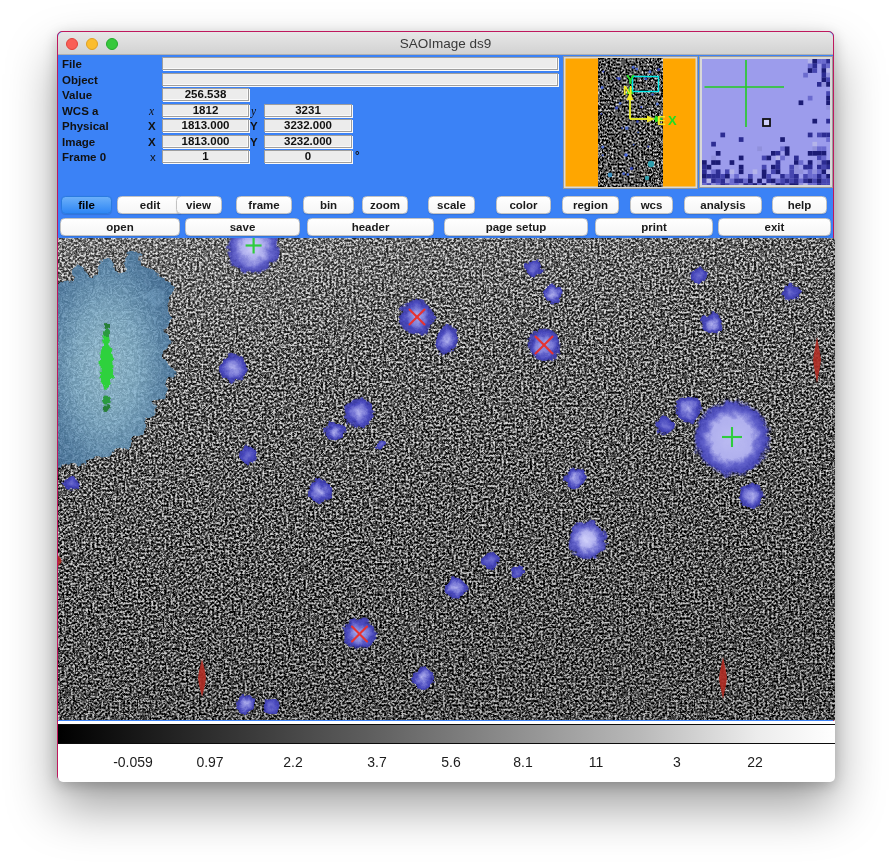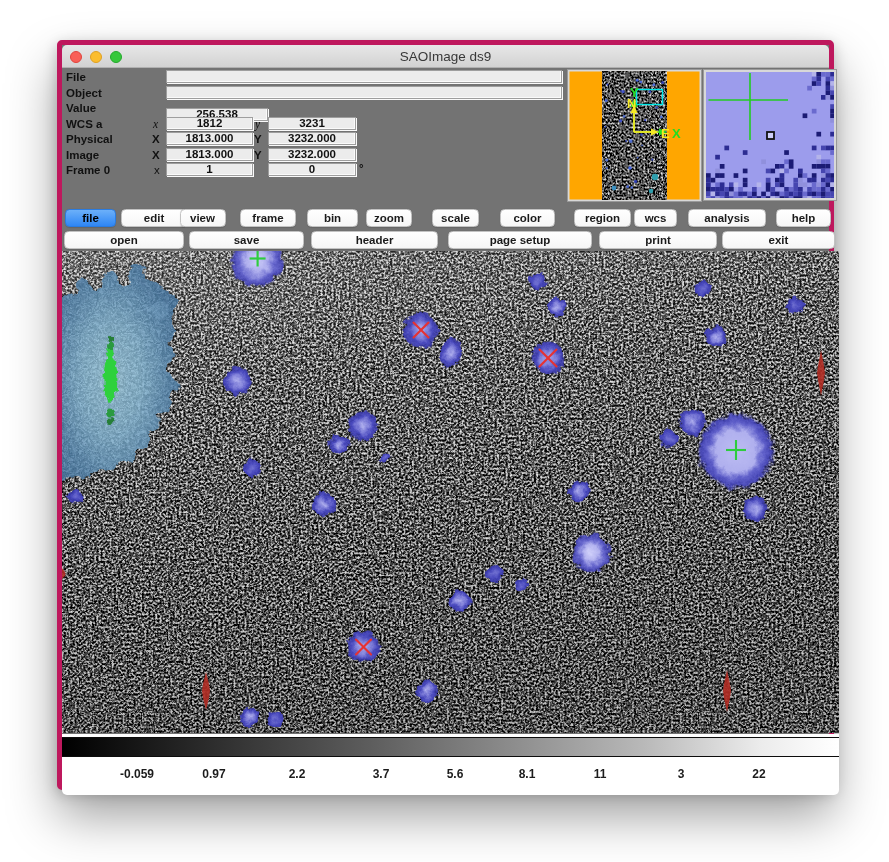--- a/index.html
+++ b/index.html
@@ -1,20 +1,20 @@
 <!DOCTYPE html>
 <html><head>
 <meta charset="utf-8">
 <style>
   html,body{margin:0;padding:0;width:889px;height:862px;background:#fff;overflow:hidden;}
   *{box-sizing:border-box;}
   body{font-family:"Liberation Sans",sans-serif;}
-  #win{position:absolute;left:57px;top:40px;width:777px;height:750px;background:#737373;
+  #win{position:absolute;left:57px;top:31px;width:777px;height:750px;background:#3b82f6;
        border-radius:5px;box-shadow:0 26px 50px rgba(0,0,0,0.38),0 4px 14px rgba(0,0,0,0.22);
-       border:5px solid #be185d;}
+       border:1px solid #be185d;}
   #titlebar{position:absolute;left:0;top:0;width:100%;height:23px;
        background:linear-gradient(#e7e7e7,#d2d2d2);border-radius:5px 5px 0 0;
        border-bottom:1px solid #b0b0b0;}
   .tl{position:absolute;top:5.5px;width:12.5px;height:12.5px;border-radius:50%;}
   #tlr{left:7.5px;background:#f95f57;border:0.5px solid #e0443c;}
   #tly{left:27.5px;background:#fbbd2e;border:0.5px solid #dfa023;}
   #tlg{left:47.5px;background:#37c83c;border:0.5px solid #24a82c;}
   #title{position:absolute;top:0;left:0;width:100%;height:23px;line-height:24px;text-align:center;
        font-size:13.5px;color:#393939;}
   .lab{position:absolute;font-size:11.5px;font-weight:bold;color:#111;height:13px;line-height:13px;}
@@ -24,21 +24,21 @@
   .btn{position:absolute;height:17.5px;background:linear-gradient(#ffffff,#f6f6f6);
        border:1px solid #c3c3c3;border-radius:4.5px;font-size:11.5px;font-weight:bold;color:#1a1a1a;
        text-align:center;line-height:16px;box-shadow:0 0.5px 1px rgba(0,0,0,0.12);}
   #bfile{background:linear-gradient(#6cb0f9,#2e86f5);border-color:#2a7be0;color:#000;}
   #mainimg{position:absolute;left:0;top:206px;width:777px;height:482px;background:#000;}
   #cbarframe{position:absolute;left:0;top:689px;width:777px;height:61px;background:#fff;
        border-radius:0 0 5px 5px;}
   #cbar{position:absolute;left:0;top:692px;width:777px;height:20px;
        background:linear-gradient(to right,#000 0%,#2a2a2a 18%,#5e5e5e 40%,#8a8a8a 57%,#b9b9b9 75%,#ececec 90%,#fff 100%);
        border-top:1.5px solid #0c0c0c;border-bottom:1.5px solid #0c0c0c;}
-  .cnum{position:absolute;top:722px;font-size:12px;color:#1c1c1c;transform:translateX(-50%);font-weight:bold;}
+  .cnum{position:absolute;top:722px;font-size:14px;color:#1c1c1c;transform:translateX(-50%);}
 </style>
 </head>
 <body>
 <div id="win">
   <div id="titlebar">
     <div id="title">SAOImage ds9</div>
     <div class="tl" id="tlr"></div>
       <div class="tl" id="tly"></div>
       <div class="tl" id="tlg"></div>
   </div>
@@ -55,21 +55,21 @@
   <div class="lab" style="left:90px;top:88px;width:10px;">X</div>
   <div class="lab" style="left:90px;top:103.5px;width:10px;">X</div>
   <div class="lab" style="left:92px;top:119px;width:10px;font-weight:normal;">x</div>
   <div class="lab" style="left:193px;top:73px;width:10px;font-weight:normal;font-style:italic;font-family:'Liberation Serif',serif;">y</div>
   <div class="lab" style="left:192px;top:88px;width:10px;">Y</div>
   <div class="lab" style="left:192px;top:103.5px;width:10px;">Y</div>
   <div class="lab" style="left:297px;top:117px;">°</div>
 
   <div class="fld" style="left:104px;top:24.5px;width:396px;"></div>
   <div class="fld" style="left:104px;top:40.5px;width:396px;"></div>
-  <div class="fld" style="left:104px;top:56px;width:102px;margin-top:7px;">256.538</div>
+  <div class="fld" style="left:104px;top:56px;width:87px;">256.538</div>
   <div class="fld" style="left:104px;top:71.5px;width:87px;">1812</div>
   <div class="fld" style="left:104px;top:87px;width:87px;">1813.000</div>
   <div class="fld" style="left:104px;top:102.5px;width:87px;">1813.000</div>
   <div class="fld" style="left:104px;top:118px;width:87px;">1</div>
   <div class="fld" style="left:206px;top:71.5px;width:88px;">3231</div>
   <div class="fld" style="left:206px;top:87px;width:88px;">3232.000</div>
   <div class="fld" style="left:206px;top:102.5px;width:88px;">3232.000</div>
   <div class="fld" style="left:206px;top:118px;width:88px;">0</div>
 
   <svg style="position:absolute;left:505px;top:24px;" width="135" height="133" viewBox="0 0 135 133">
@@ -353,21 +353,21 @@
   </svg>
 
   <div class="btn" id="bfile" style="left:3px;top:164px;width:51px;">file</div>
   <div class="btn" style="left:59px;top:164px;width:66px;">edit</div>
   <div class="btn" style="left:117.5px;top:164px;width:46px;">view</div>
   <div class="btn" style="left:178px;top:164px;width:56px;">frame</div>
   <div class="btn" style="left:245px;top:164px;width:51px;">bin</div>
   <div class="btn" style="left:304px;top:164px;width:46px;">zoom</div>
   <div class="btn" style="left:370px;top:164px;width:47px;">scale</div>
   <div class="btn" style="left:438px;top:164px;width:55px;">color</div>
-  <div class="btn" style="left:504px;top:164px;width:57px;margin-left:8px;">region</div>
+  <div class="btn" style="left:504px;top:164px;width:57px;">region</div>
   <div class="btn" style="left:572px;top:164px;width:43px;">wcs</div>
   <div class="btn" style="left:626px;top:164px;width:78px;">analysis</div>
   <div class="btn" style="left:714px;top:164px;width:55px;">help</div>
 
   <div class="btn" style="left:2px;top:186px;width:120px;">open</div>
   <div class="btn" style="left:127px;top:186px;width:115px;">save</div>
   <div class="btn" style="left:249px;top:186px;width:127px;">header</div>
   <div class="btn" style="left:386px;top:186px;width:144px;">page setup</div>
   <div class="btn" style="left:537px;top:186px;width:118px;">print</div>
   <div class="btn" style="left:660px;top:186px;width:113px;">exit</div>

